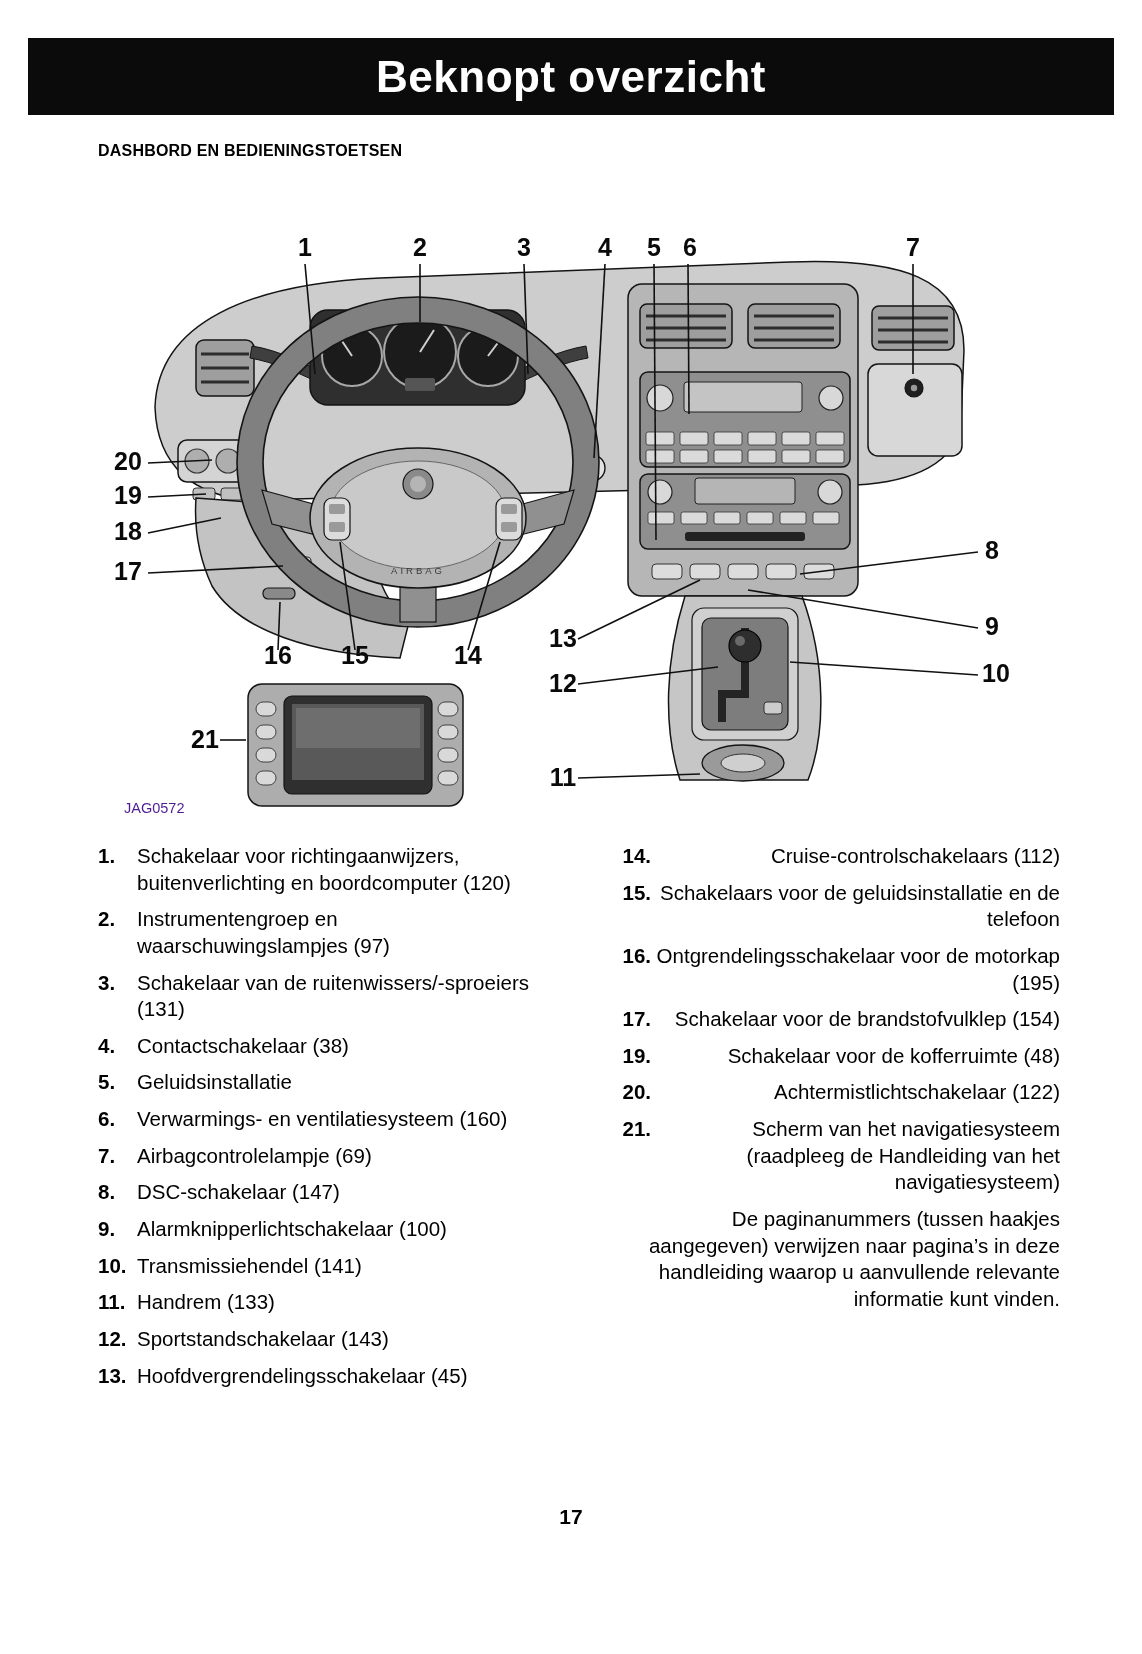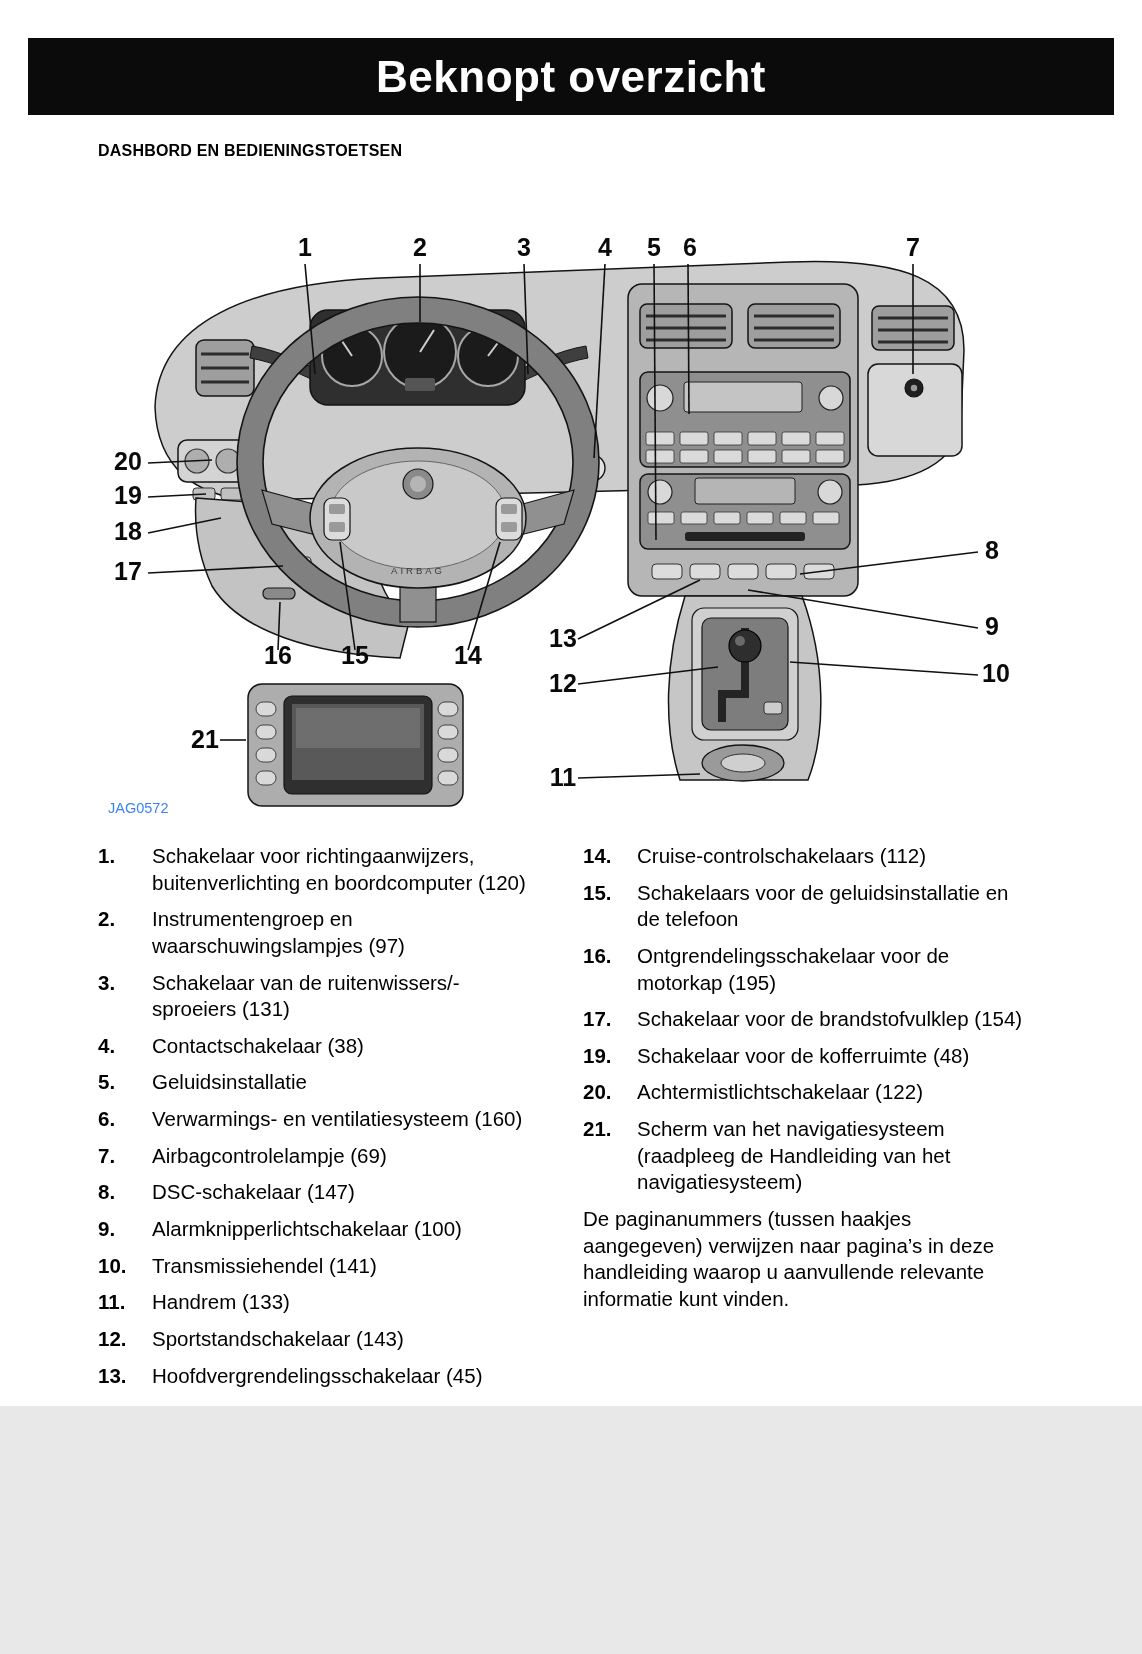--- a/index.html
+++ b/index.html
@@ -1,29 +1,29 @@
 <!DOCTYPE html>
 <html><head>
 <meta charset="utf-8">
 <style>
   html,body{margin:0;padding:0;background:#e8e8e8;}
-  .page{position:relative;width:1142px;height:1406px;background:#ffffff;margin:0 auto;
+  .page{position:relative;width:1142px;height:1654px;background:#ffffff;margin:0 auto;
         font-family:"Liberation Sans","DejaVu Sans",sans-serif;color:#000;overflow:hidden;}
   .header-bar{position:absolute;left:28px;top:38px;width:1086px;height:77px;background:#0b0b0b;
         display:flex;align-items:center;justify-content:center;}
   .header-title{color:#ffffff;font-size:44px;font-weight:bold;letter-spacing:.5px;}
   .section-title{position:absolute;left:98px;top:142px;font-size:16px;font-weight:bold;letter-spacing:.2px;}
   .figure-svg{position:absolute;left:100px;top:222px;width:940px;height:600px;}
-  .figure-code{position:absolute;left:108px;top:800px;font-size:14.5px;color:#3b82f6;}
+  .figure-code{position:absolute;left:124px;top:800px;font-size:14.5px;color:#4c1d95;}
   .legend{position:absolute;top:843px;font-size:20.5px;line-height:1.3;}
   .legend.left{left:98px;width:432px;}
-  .legend.right{left:583px;width:448px;}
+  .legend.right{left:612px;width:448px;text-align:right;}
   .item{display:flex;margin-bottom:10px;}
   .item .n{flex:0 0 39px;width:39px;font-weight:bold;}
-  .item .t{flex:1;margin-left:15px;}
+  .item .t{flex:1;}
   .note{margin-top:8px;}
   .page-number{position:absolute;left:0;top:1505px;width:100%;text-align:center;
         font-size:21px;font-weight:bold;}
   svg text.callout{font-family:"Liberation Sans","DejaVu Sans",sans-serif;font-size:25px;font-weight:bold;fill:#0a0a0a;}
   svg text.tiny{font-family:"Liberation Sans","DejaVu Sans",sans-serif;font-size:9.5px;letter-spacing:3px;fill:#3a3a3a;}
   svg .ln{stroke:#101010;stroke-width:1.6;fill:none;}
 </style>
 </head>
 <body>
 

